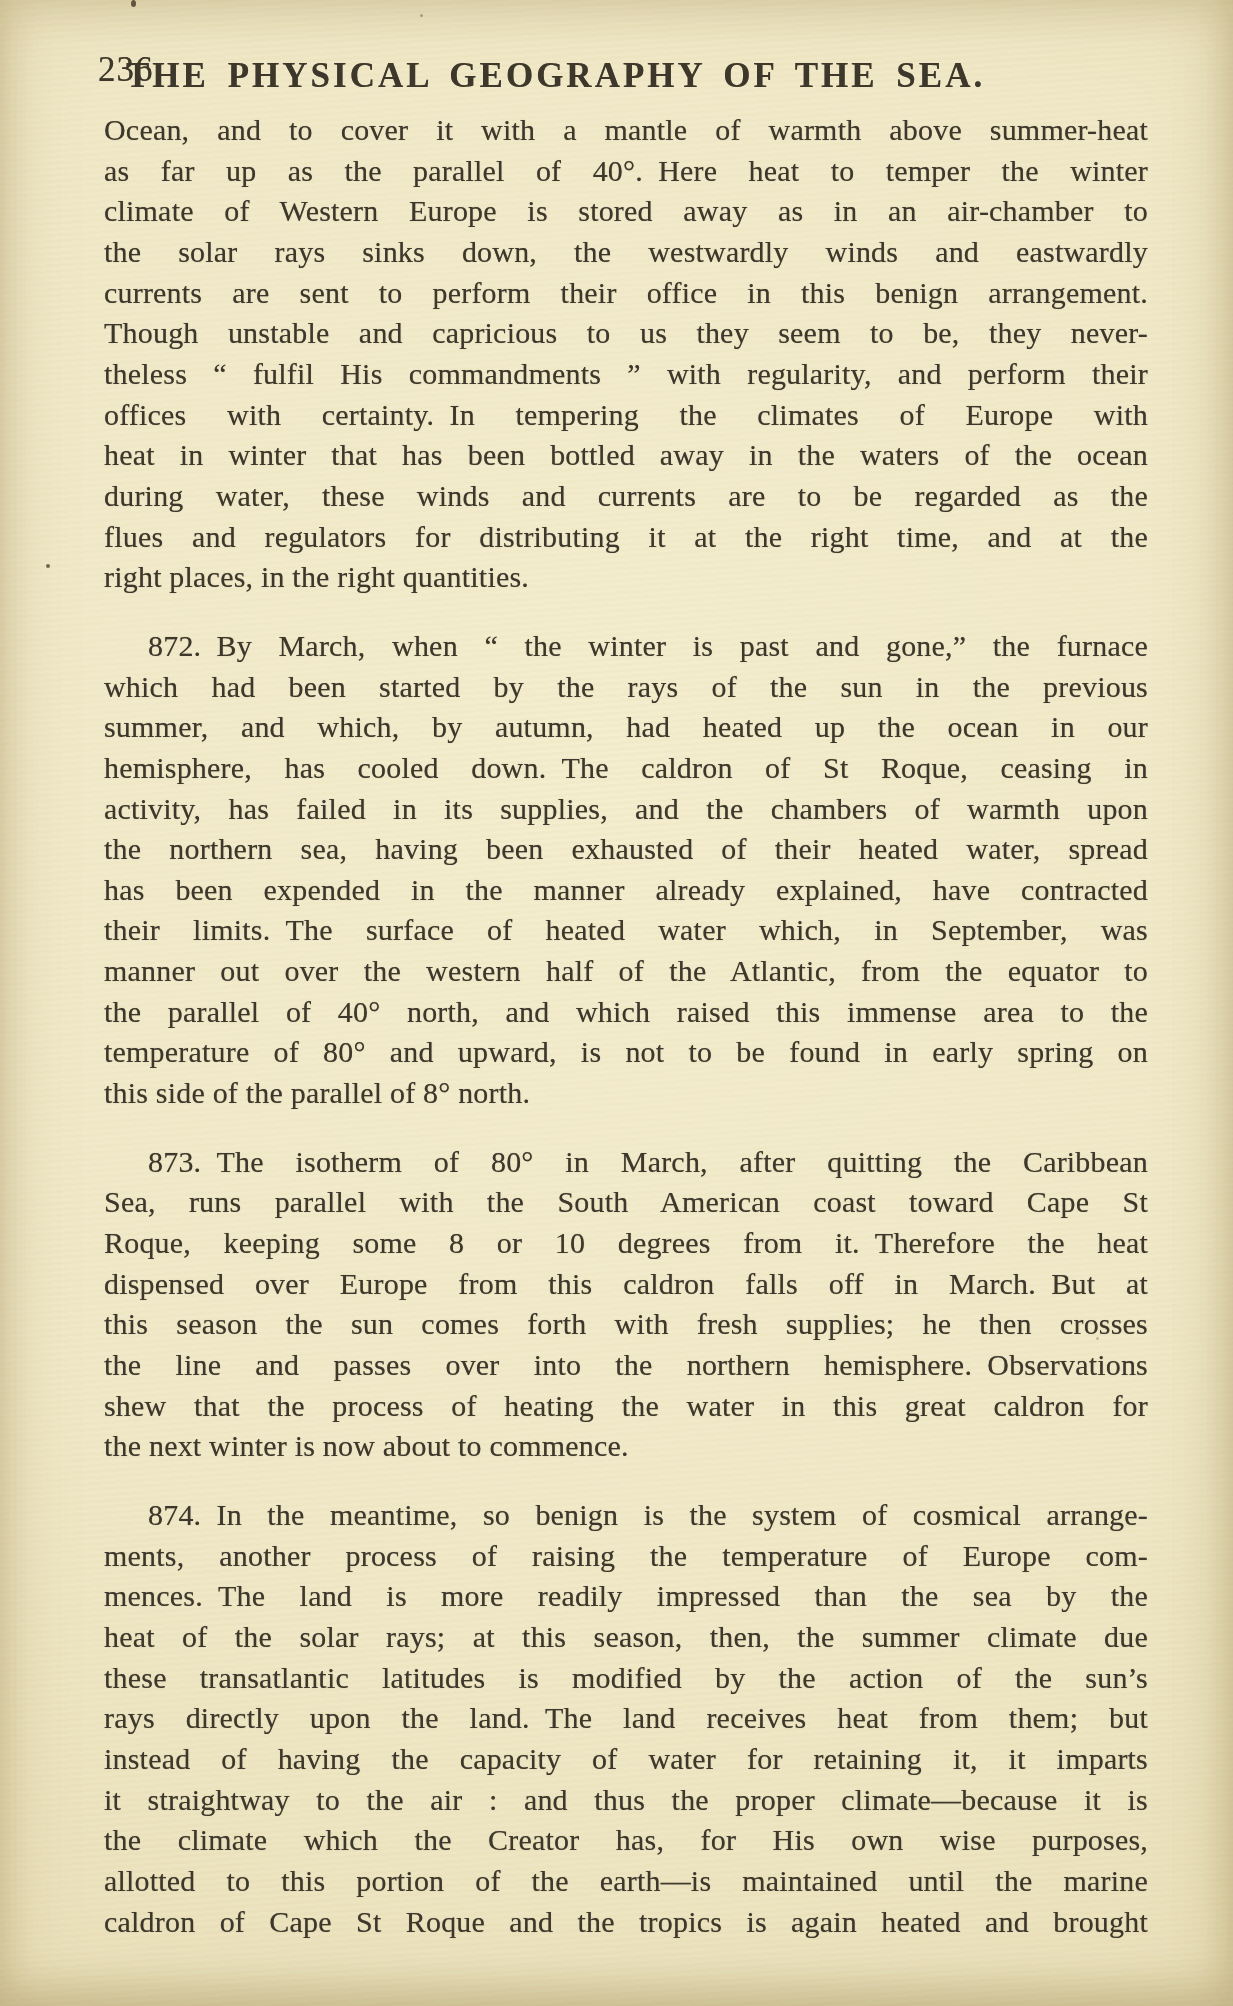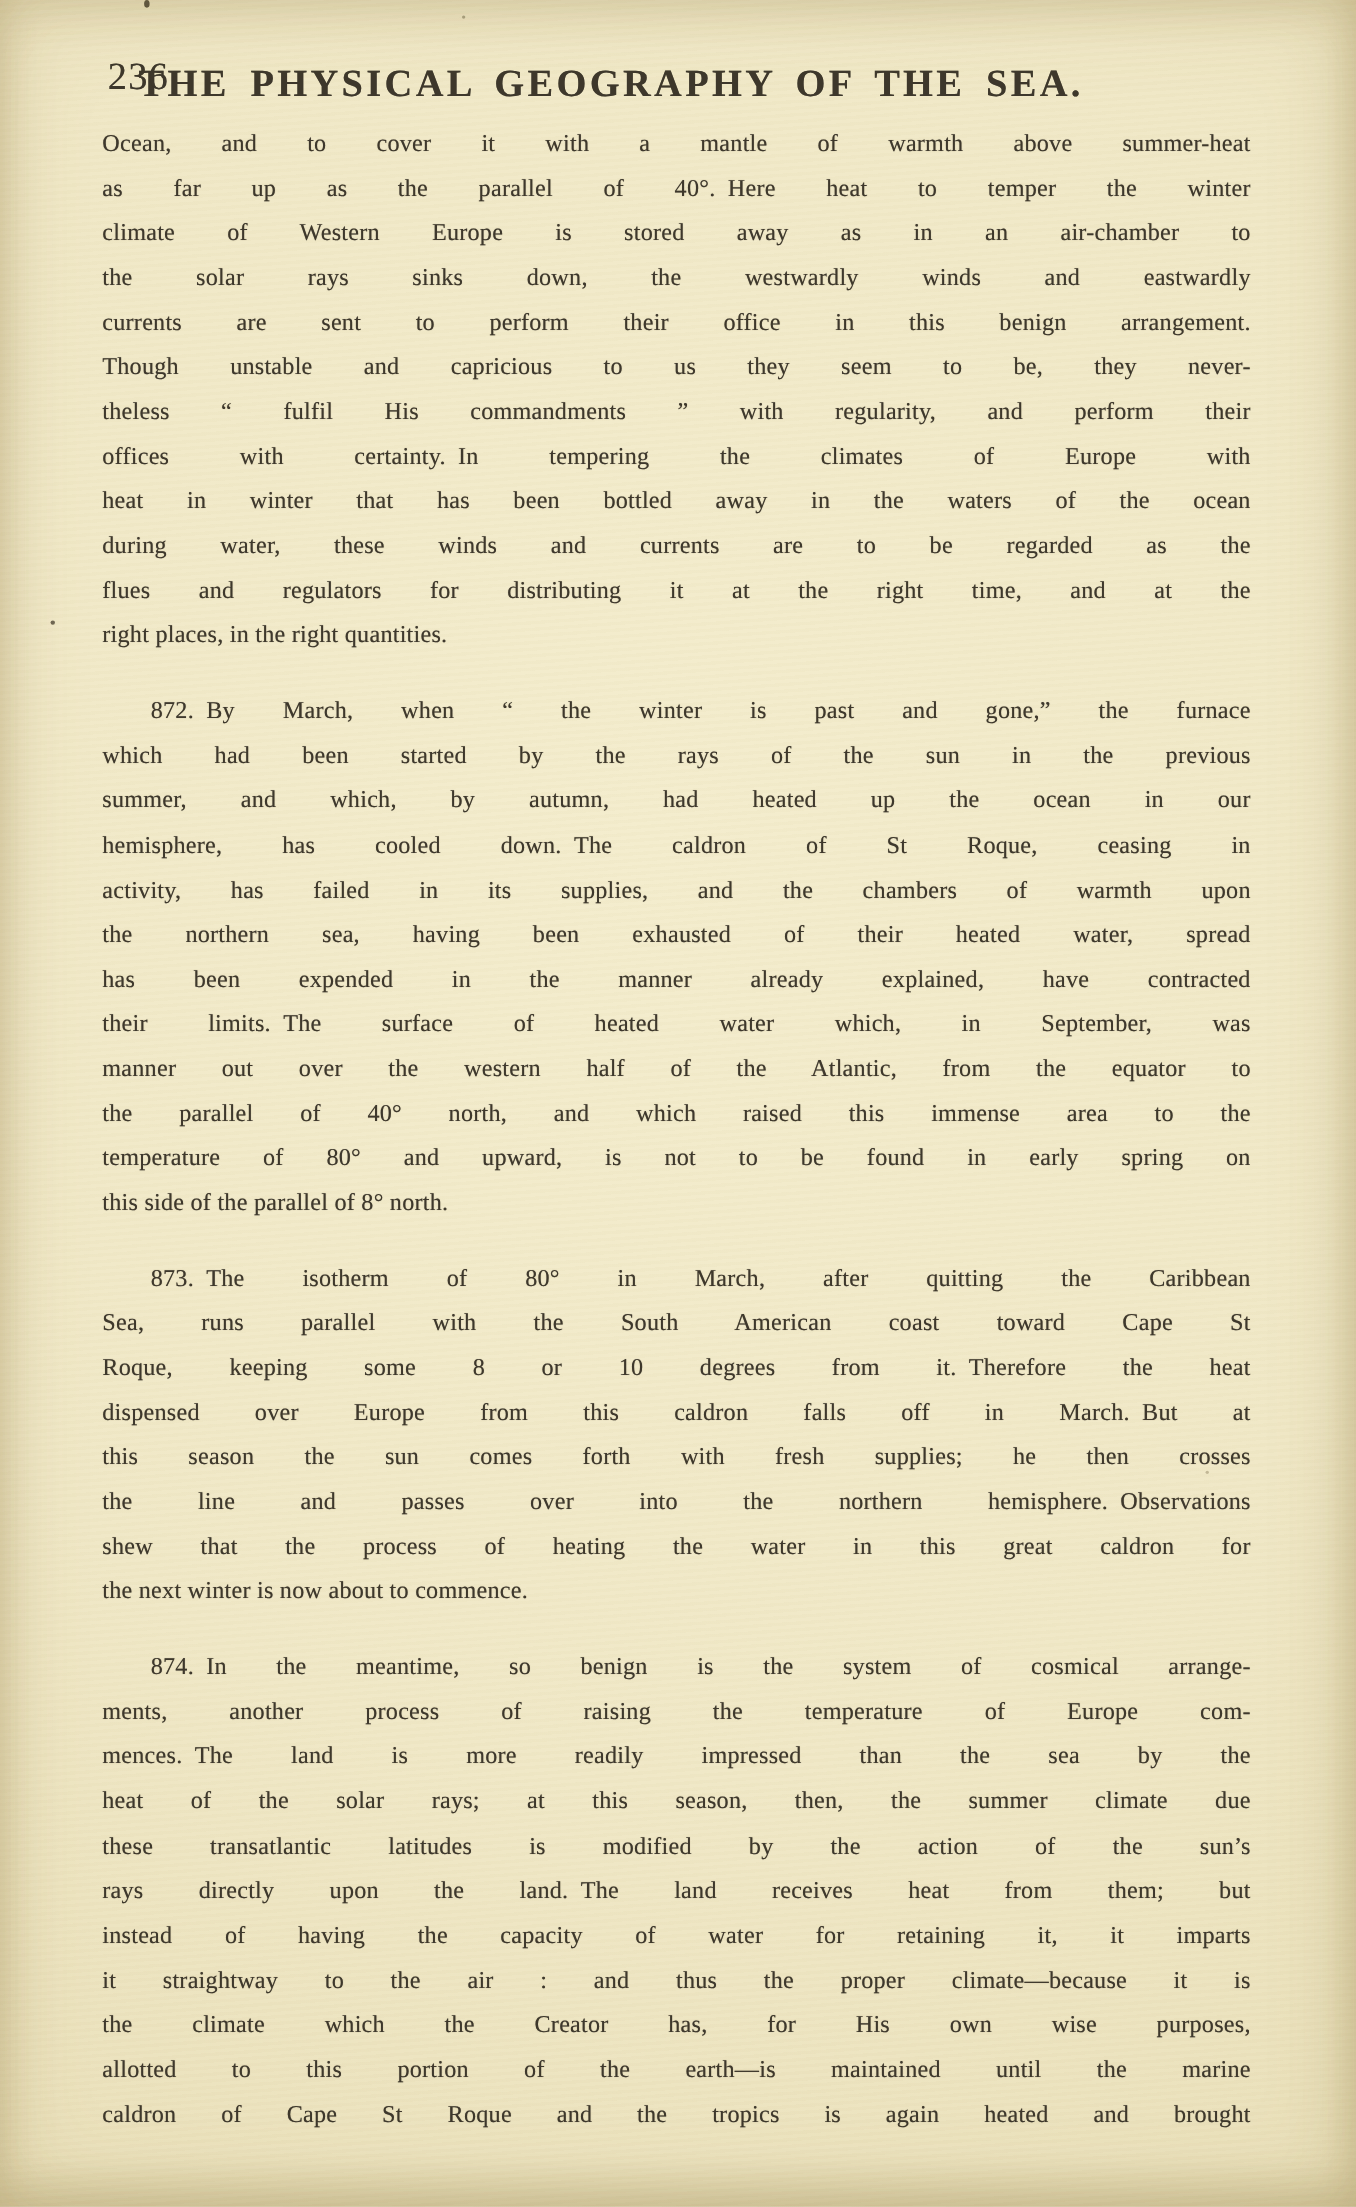--- a/index.html
+++ b/index.html
@@ -62,23 +62,23 @@
     padding-left: 30px;
     font-size: 35px;
     font-weight: bold;
     letter-spacing: 3px;
     word-spacing: 7px;
     text-shadow: 0 0 0.6px rgba(58,52,40,0.55);
   }
   .text-block {
     position: absolute;
     top: 110px;
-    left: 93px;
+    left: 104px;
     width: 1044px;
-    font-size: 22px;
+    font-size: 30px;
     line-height: 40.65px;
     letter-spacing: 0.2px;
     text-shadow: 0 0 0.7px rgba(60,53,40,0.55);
   }
   .paragraph { margin: 0; }
   .line {
     text-align: justify;
     text-align-last: justify;
     overflow: hidden;
     white-space: normal;

